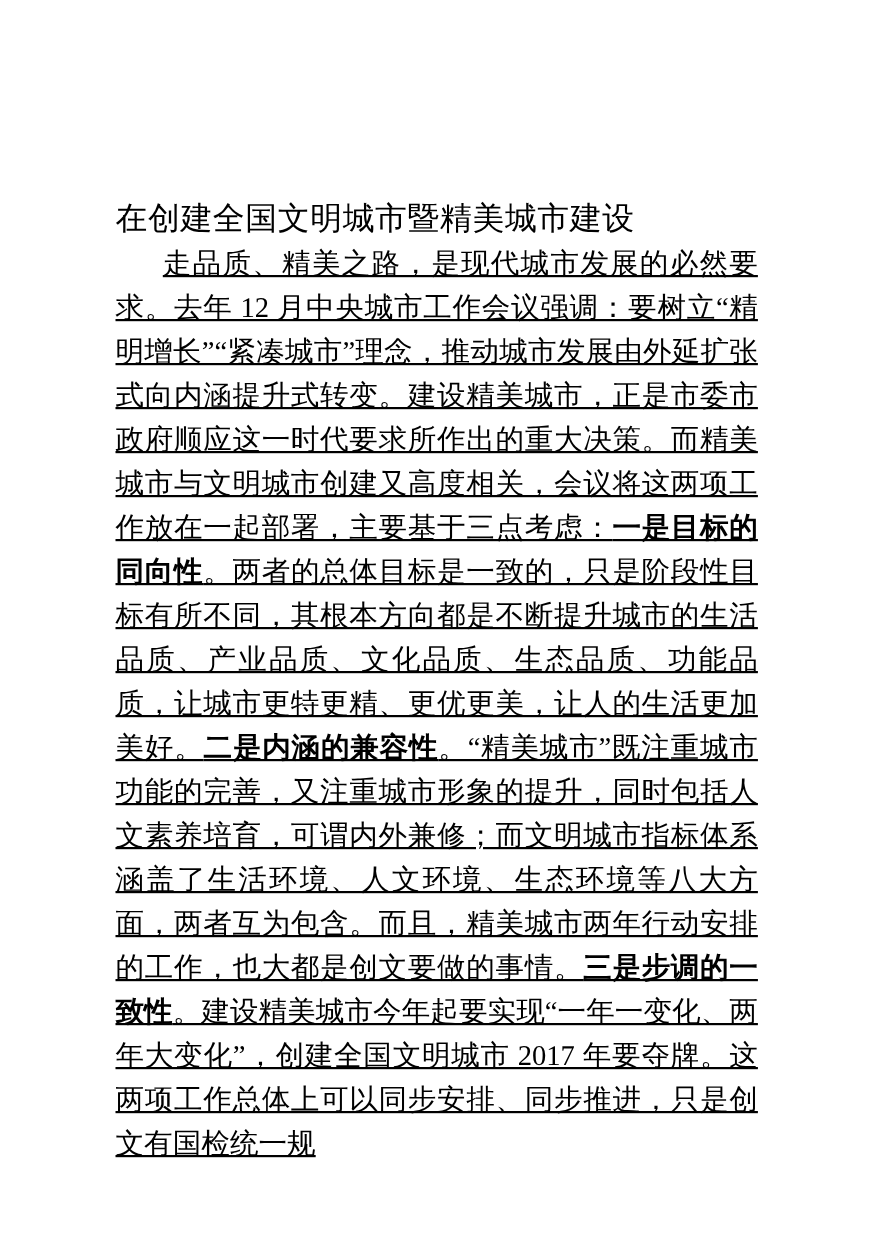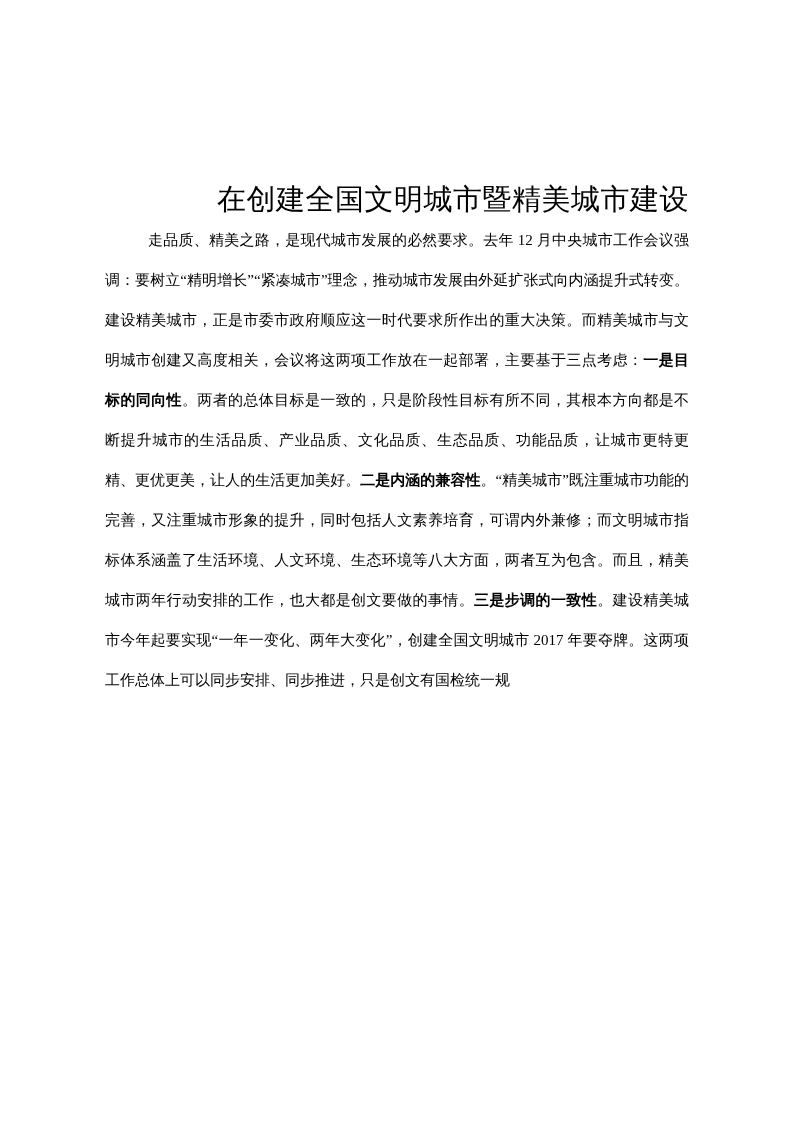--- a/index.html
+++ b/index.html
@@ -17,35 +17,36 @@
     padding: 179px 104px 0 105px;
     color: #000000;
     font-family: "Liberation Serif", "DejaVu Serif", serif;
     overflow: hidden;
   }
   .doc-title {
     margin: 0;
     font-size: 29px;
     font-weight: normal;
     line-height: 41px;
-    text-align: right;
+    text-align: left;
     letter-spacing: 0.5px;
   }
   .salutation {
     margin: 75px 0 0 0;
     font-size: 21.3px;
     line-height: 40px;
     text-align: left;
   }
   .body-paragraph {
     margin: 0;
-    font-size: 15px;
+    font-size: 26px;
     line-height: 40px;
     text-align: justify;
     text-indent: 43px;
+    text-decoration: underline;
   }
   .run-bold {
     font-weight: bold;
   }
 </style>
 </head>
 <body>
 
 <div class="page">
 

